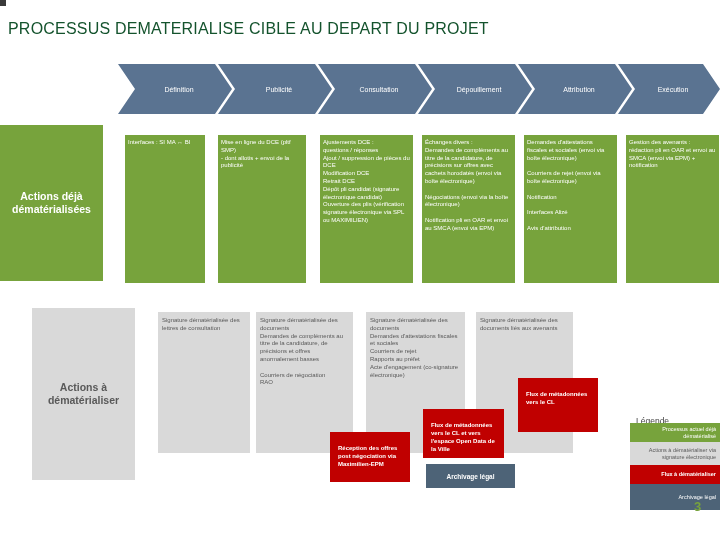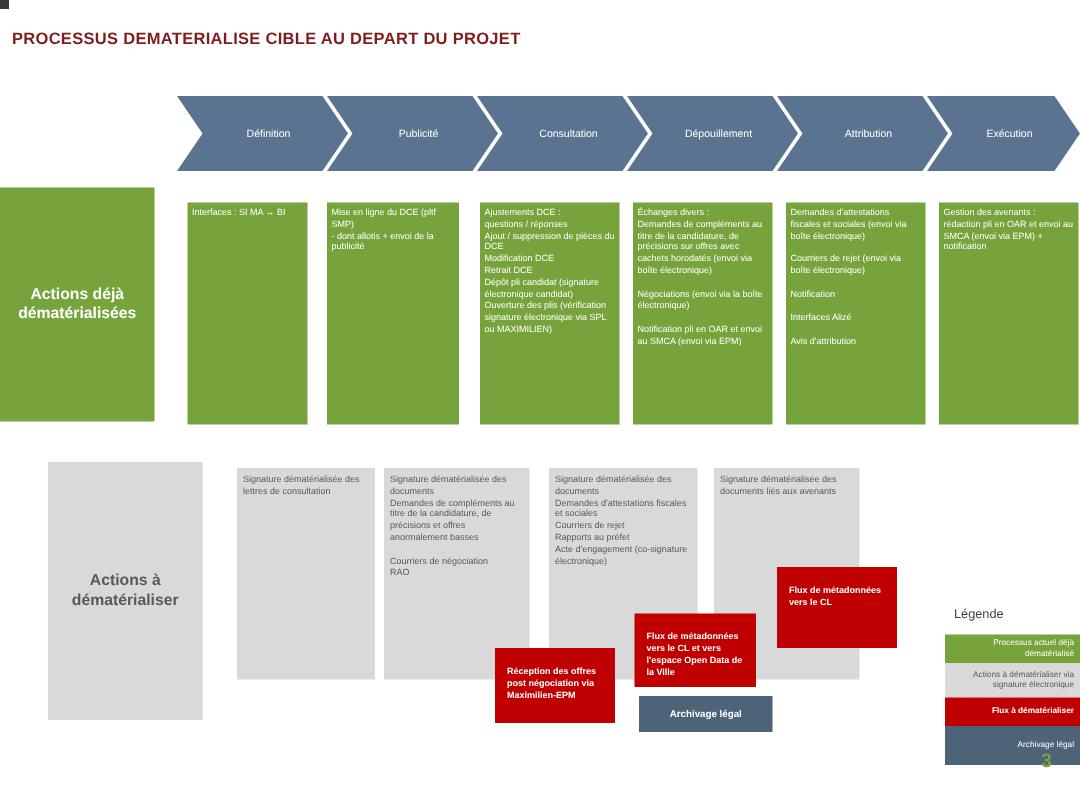--- a/index.html
+++ b/index.html
@@ -5,21 +5,21 @@
   html,body{margin:0;padding:0;background:#ffffff;}
   #slide{
     position:relative;width:720px;height:540px;background:#ffffff;
     font-family:"Liberation Sans",sans-serif;overflow:hidden;
     outline:1px solid #cfcfcf;
   }
   .abs{position:absolute;}
   #corner-artifact{left:0;top:0;width:6px;height:6px;background:#3a3a3a;}
   #page-title{
     left:8px;top:20px;width:560px;
-    font-size:11px;font-weight:bold;color:#7f1d1d;letter-spacing:.2px;
+    font-size:16px;font-weight:normal;color:#14532d;letter-spacing:.2px;
   }
   
   .chevron{
     top:64px;height:50px;background:#5a7391;
     clip-path:polygon(0 0,calc(100% - 17px) 0,100% 50%,calc(100% - 17px) 100%,0 100%,17px 50%);
     display:flex;align-items:center;justify-content:center;
     color:#ffffff;font-size:7px;
   }
   .chevron span{padding-left:8px;}
   
@@ -49,21 +49,21 @@
   }
   #flux-box-0{left:330px;top:432px;width:80px;height:50px;}
   #flux-box-1{left:423px;top:409px;width:81px;height:49px;}
   #flux-box-2{left:518px;top:378px;width:80px;height:54px;}
   #archive-box{
     left:426px;top:464px;width:89px;height:24px;background:#4d6377;color:#ffffff;
     display:flex;align-items:center;justify-content:center;
     font-size:6.5px;font-weight:bold;z-index:2;
   }
   
-  #legend-title{left:636px;top:404px;font-size:8.5px;color:#404040;}
+  #legend-title{left:636px;top:416px;font-size:8.5px;color:#404040;}
   .legend-item{
     left:630px;width:90px;box-sizing:border-box;
     display:flex;align-items:center;justify-content:flex-end;text-align:right;
     font-size:5.5px;line-height:1.25;padding:2px 4px;
   }
   #legend-item-0{top:423px;height:19px;background:#77a33c;color:#ffffff;}
   #legend-item-1{top:442px;height:23px;background:#d9d9d9;color:#595959;}
   #legend-item-2{top:465px;height:19px;background:#c00000;color:#ffffff;font-weight:bold;}
   #legend-item-3{top:484px;height:26px;background:#4d6377;color:#ffffff;}
   #page-number{left:694px;top:499px;font-size:13px;font-weight:bold;color:#77a33c;}

